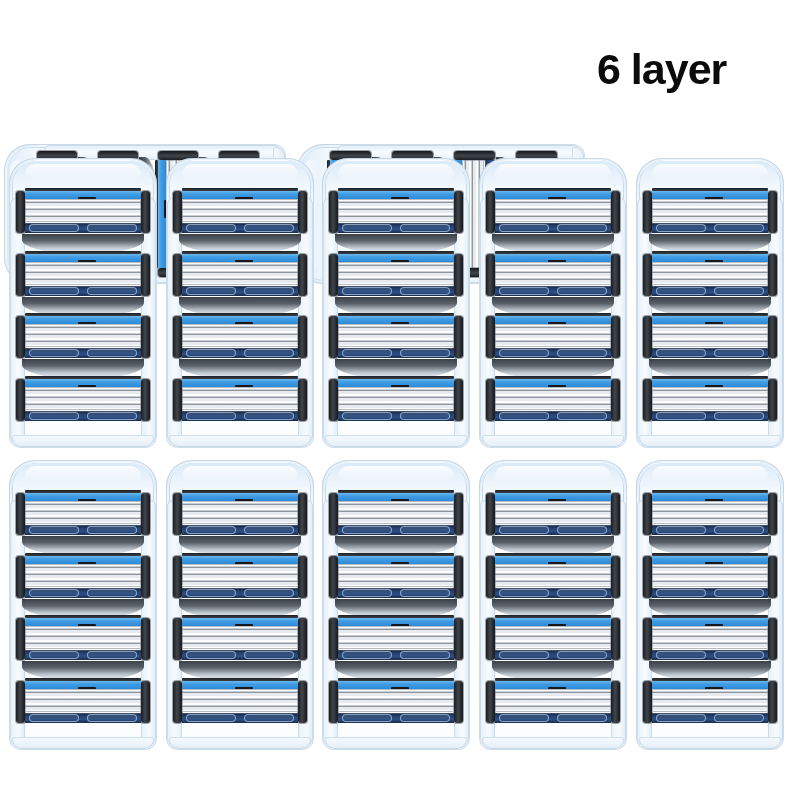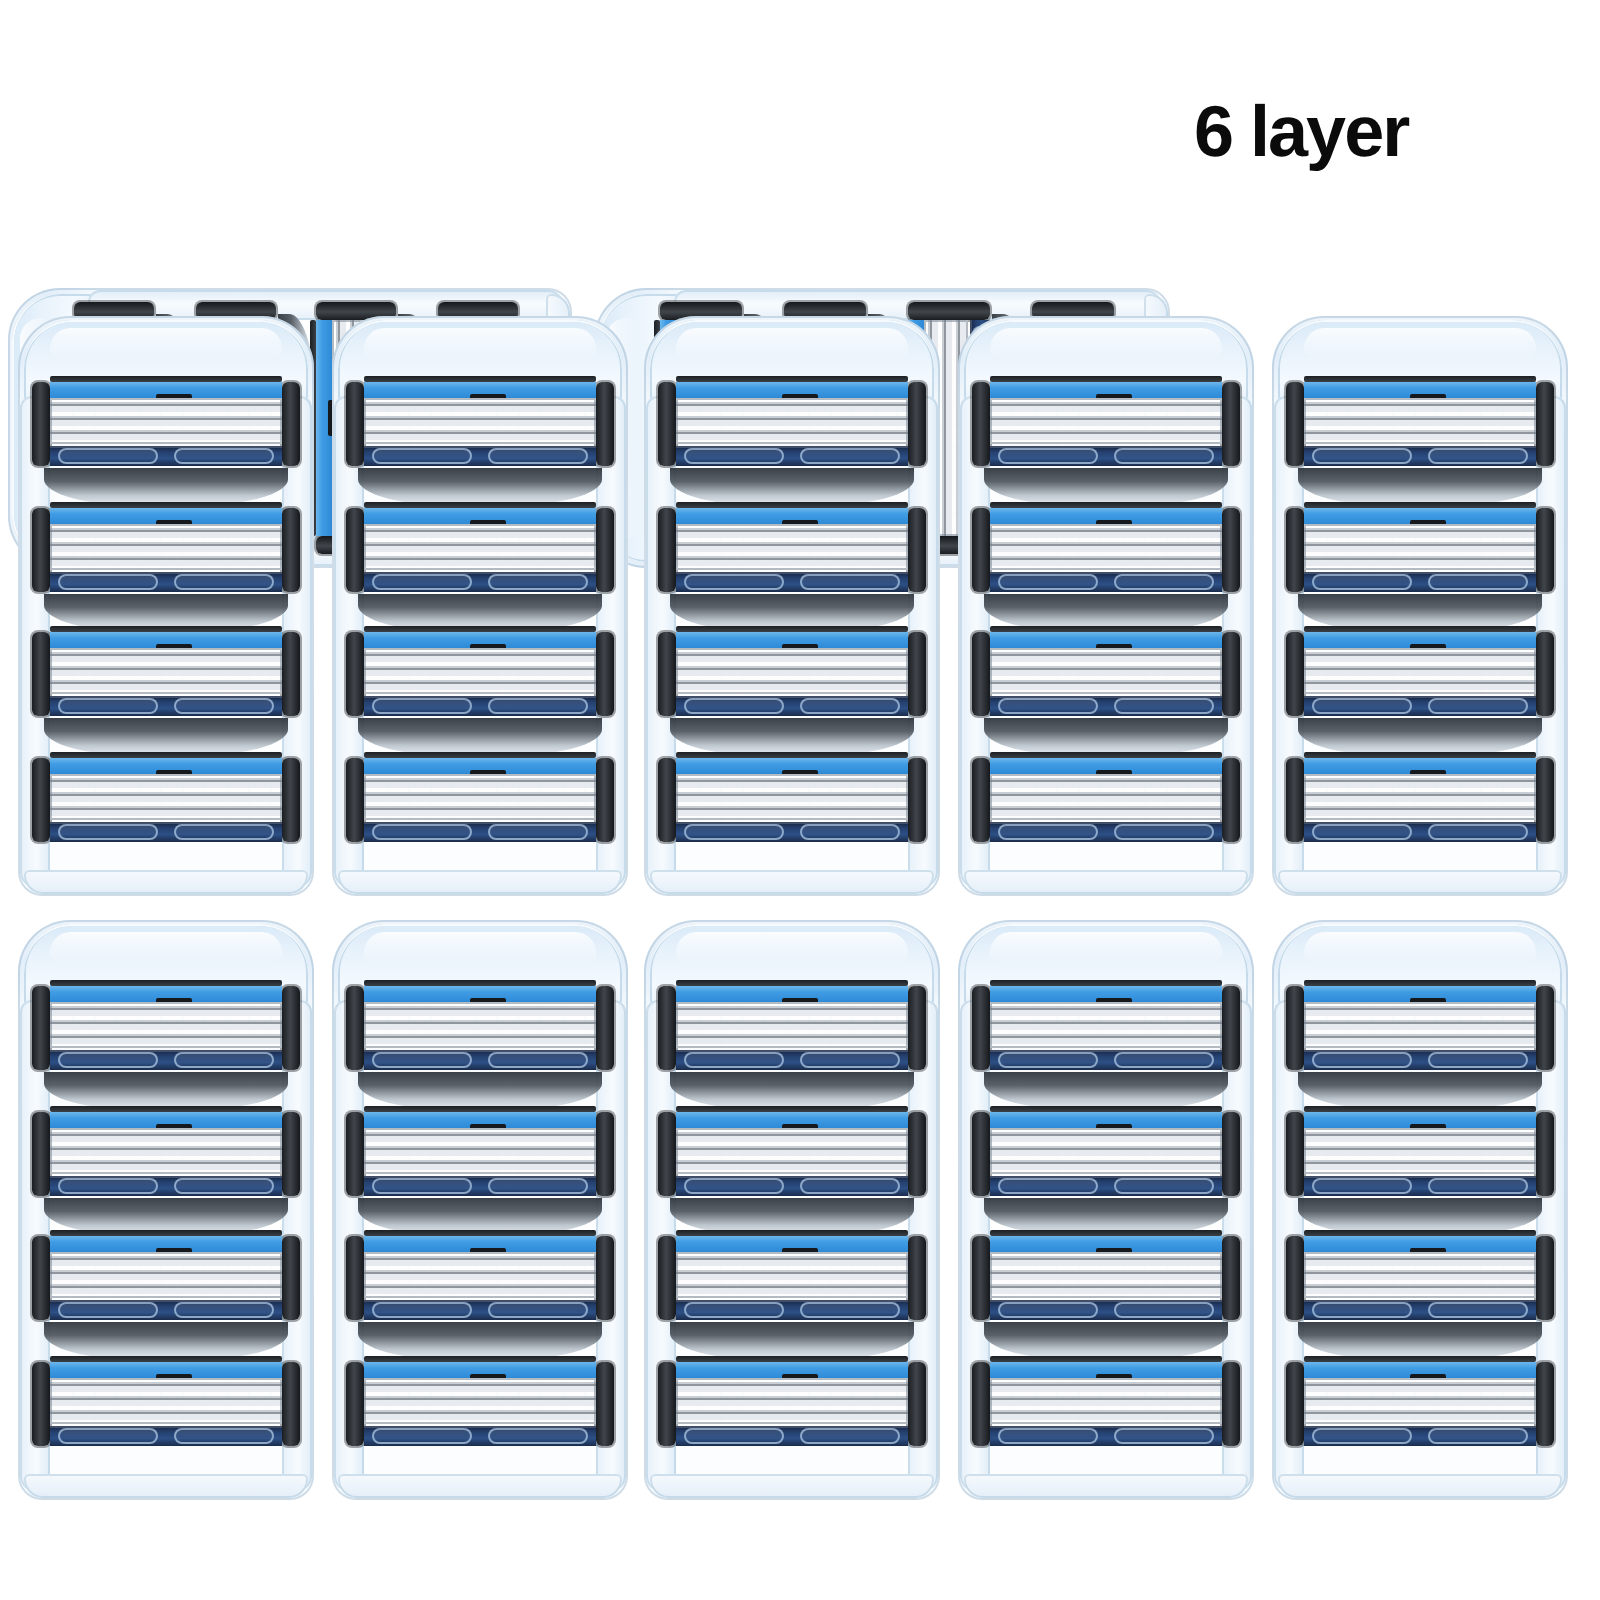--- a/index.html
+++ b/index.html
@@ -734,14 +734,14 @@
           <div class="clip r"></div>
           <div class="band"></div>
           <div class="blades" style="top: 9px; height: 23px;"></div>
           <div class="lube" style="top: 33px; bottom: 1px;">
             <i></i>
             <i></i>
           </div>
         </div>
       </div>
     </div>
-  <div id="layer-text" style="left: 597px; top: 45px; font-size: 36px; color: rgb(11, 11, 11);">6 layer</div>
+  <div id="layer-text" style="left: 597px; top: 45px; font-size: 43px; color: rgb(11, 11, 11);">6 layer</div>
 </div>
 
 </body></html>

